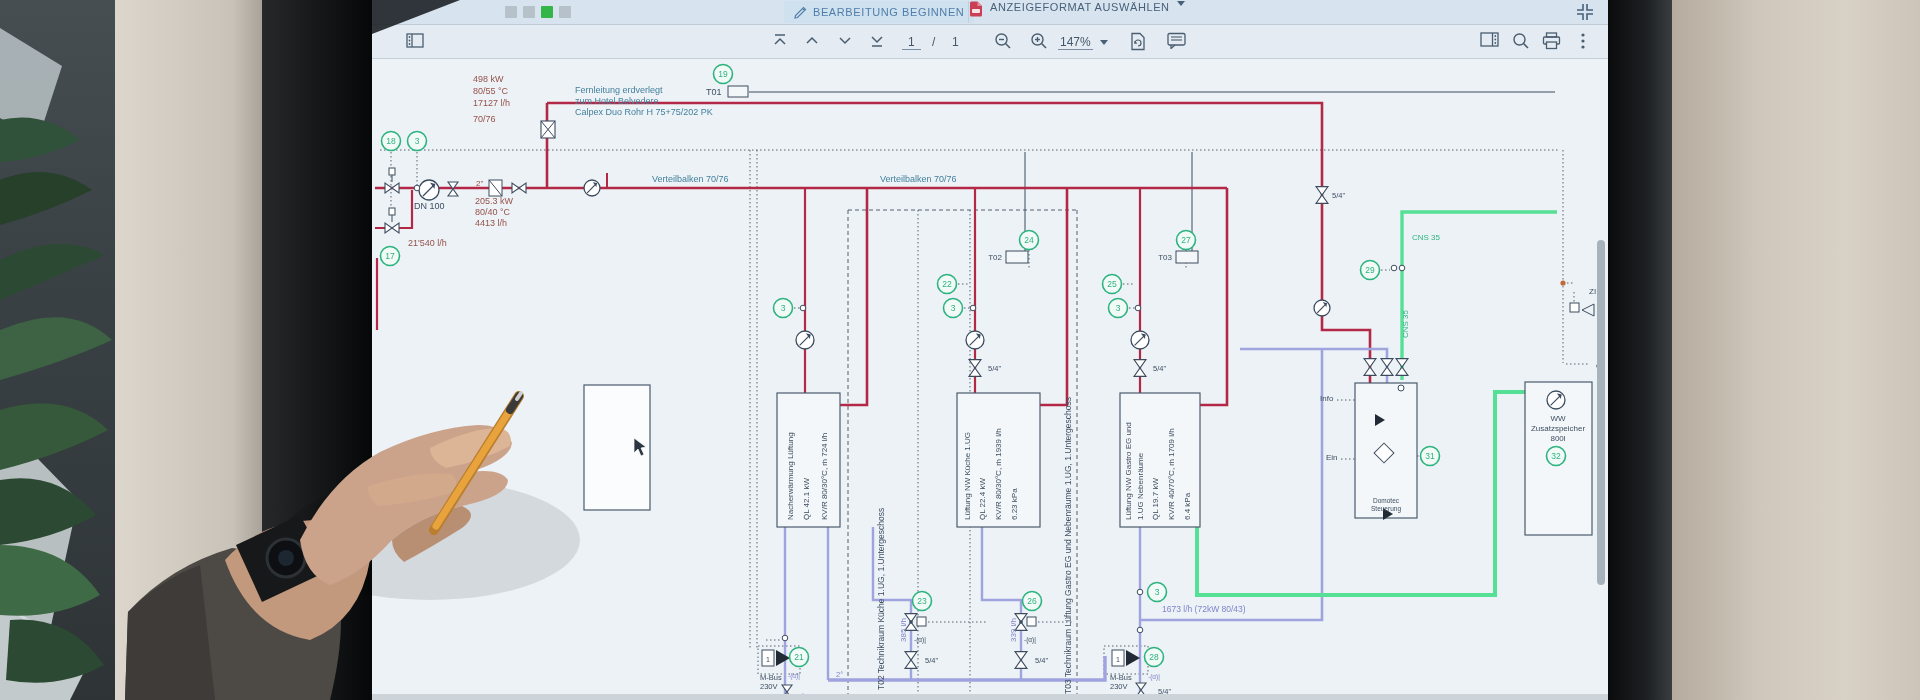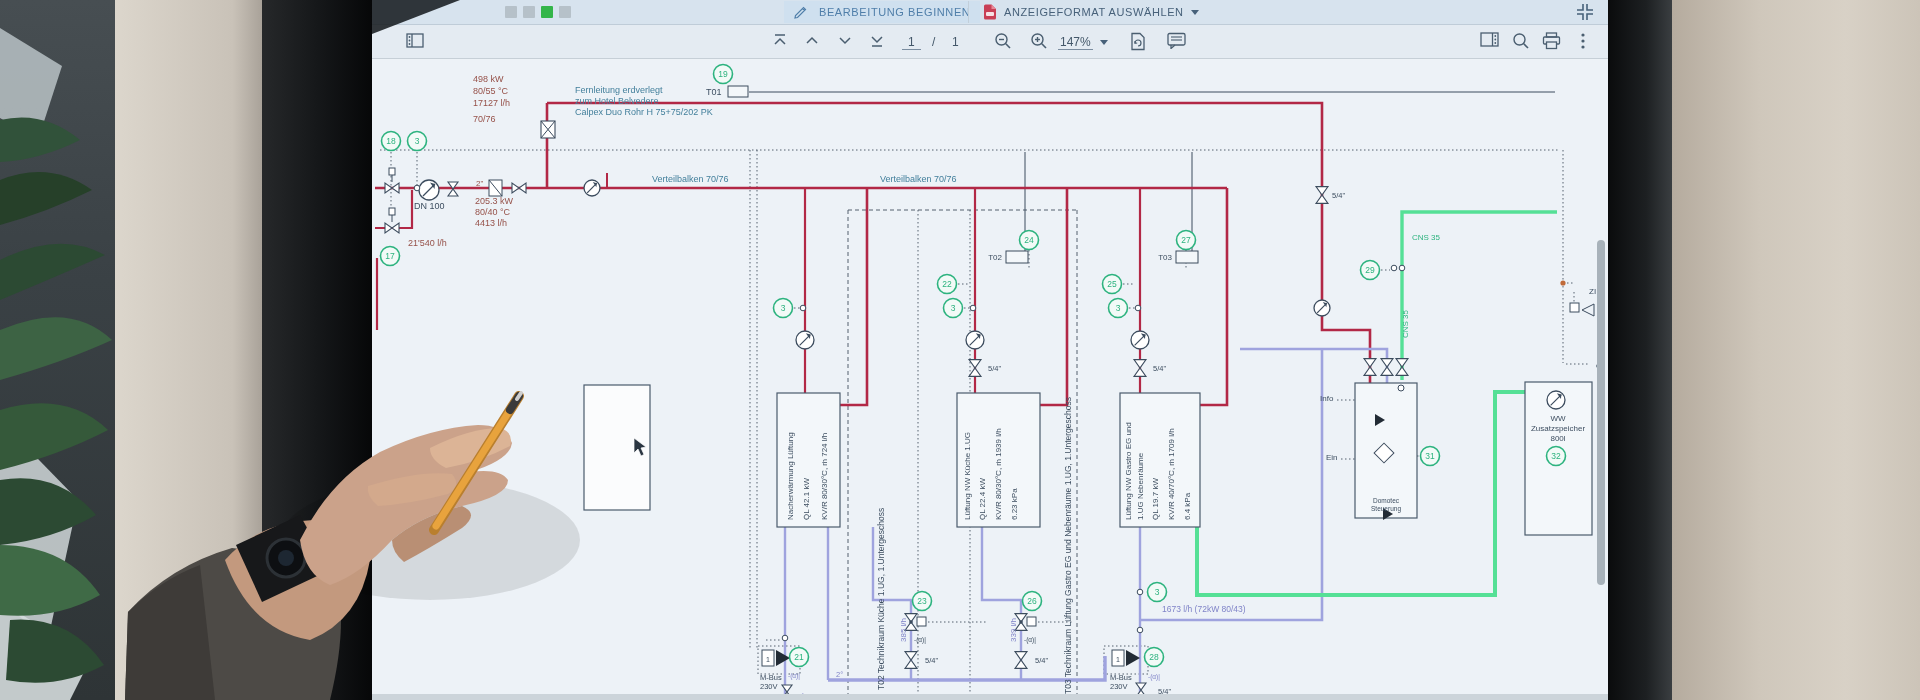--- a/index.html
+++ b/index.html
@@ -1,22 +1,22 @@
 <!DOCTYPE html>
 <html><head>
 <meta charset="utf-8">
 <style>
   html,body{margin:0;padding:0;background:#888;}
   #scene{position:relative;width:1920px;height:700px;overflow:hidden;background:#d6cfc5;font-family:"Liberation Sans",sans-serif;}
   #photo-bg,#hand-layer{position:absolute;left:0;top:0;}
   #screen{position:absolute;left:372px;top:0;width:1236px;height:700px;background:#edf2f7;overflow:hidden;}
   #topbar{position:absolute;left:0;top:0;width:100%;height:24px;background:#d7e3ee;border-bottom:1px solid #bfccd8;}
   .sq{position:absolute;top:6px;width:12px;height:12px;border-radius:1px;}
-  #edit-btn{position:absolute;left:412px;top:1px;height:22px;display:flex;align-items:center;gap:12px;padding:0 10px;background:#cfe0ef;color:#4f7ea9;font-size:11px;letter-spacing:.6px;cursor:pointer;}
-  #format-btn{position:absolute;left:596px;top:1px;height:22px;display:flex;align-items:center;gap:7px;padding:0 14px;color:#47617a;font-size:11px;letter-spacing:.6px;cursor:pointer;border-left:1px solid #c2cfda;}
+  #edit-btn{position:absolute;left:412px;top:1px;height:22px;display:flex;align-items:center;gap:6px;padding:0 10px;background:#cfe0ef;color:#4f7ea9;font-size:11px;letter-spacing:.6px;cursor:pointer;}
+  #format-btn{position:absolute;left:596px;top:1px;height:22px;display:flex;align-items:flex-start;gap:7px;padding:0 0;color:#47617a;font-size:11px;letter-spacing:.6px;cursor:pointer;border-left:1px solid #c2cfda;}
   #collapse-btn{position:absolute;left:1203px;top:2px;width:20px;height:20px;cursor:pointer;}
   #toolbar{position:absolute;left:0;top:25px;width:100%;height:33px;background:#e4ebf2;border-bottom:1px solid #c6cfd7;color:#4a5e70;}
   .tbi{position:absolute;top:7px;cursor:pointer;}
   .tbtxt{position:absolute;top:10px;font-size:12px;color:#44586a;}
   #page-input{border-bottom:1px solid #7b8da0;padding:0 6px;cursor:text;}
   #zoom-val{border-bottom:1px solid #7b8da0;padding:0 2px;cursor:pointer;}
   #diagram{position:absolute;left:0;top:58px;}
   .caret{width:0;height:0;border-left:4px solid transparent;border-right:4px solid transparent;border-top:5px solid #47617a;display:inline-block;}
   #bezel-left{position:absolute;left:262px;top:0;width:110px;height:700px;background:linear-gradient(90deg,#26282a,#141618 55%,#060708);}
   #bezel-right{position:absolute;left:1608px;top:0;width:64px;height:700px;background:linear-gradient(90deg,#0a0b0c,#1d2022 60%,#3a3e41);}

